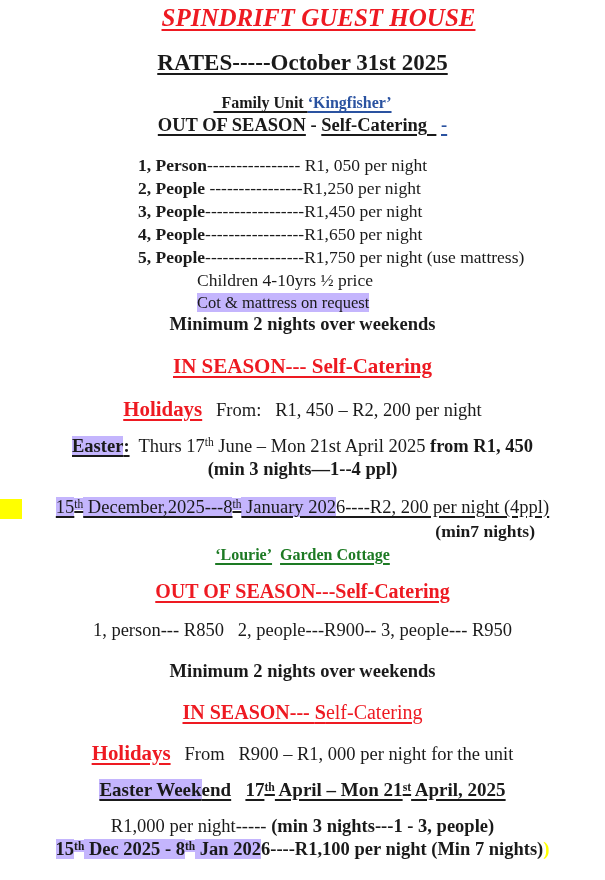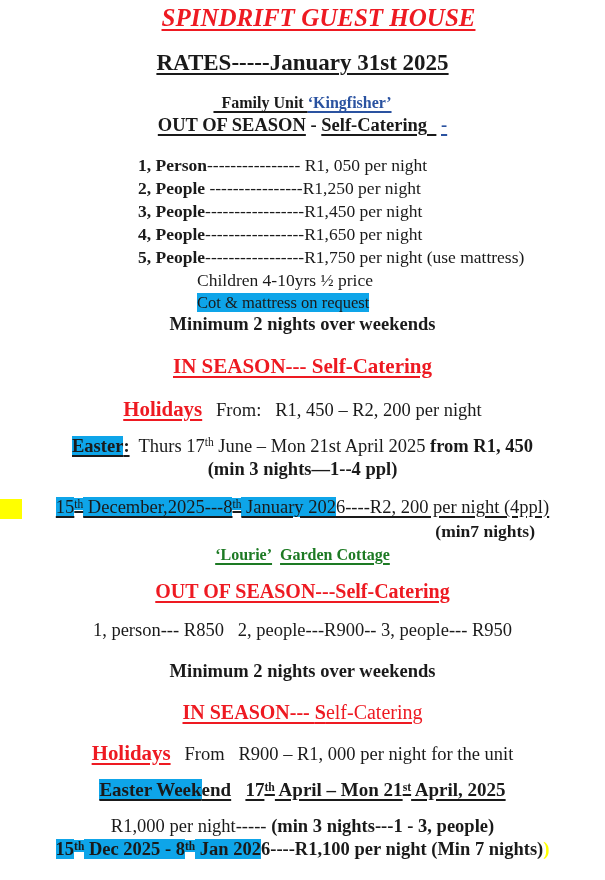--- a/index.html
+++ b/index.html
@@ -30,37 +30,37 @@
   .mt12{margin-top:12px;}.mt14{margin-top:14px;}
   .mt16{margin-top:16px;}.mt18{margin-top:18px;}
   
   .b{font-weight:700;}
   .i{font-style:italic;}
   .u{text-decoration:underline;text-underline-offset:2.5px;text-decoration-thickness:1.5px;}
   .b.u{text-decoration-thickness:2px;}
   .red{color:#ee1a22;}
   .blue{color:#2a52a0;}
   .green{color:#1d7a24;}
-  .hl{background:#0ea5e9;}
+  .hl{background:#c4b5fd;}
   .yel{color:#ffff00;}
   .lg{font-size:1.13em;}
   .sup{font-size:0.62em;position:relative;top:-0.45em;}
   
   .lead-hl{position:relative;}
   .lead-hl::before{
     content:"";position:absolute;left:0;top:3px;height:20px;width:22px;background:#ffff00;
   }
 </style>
 </head>
 <body>
 
 <div class="page">
 
   <div class="line c fs29 mt2"><span class="b i u red">SPINDRIFT GUEST HOUSE</span></div>
-  <div class="line c fs23 mt14"><span class="b u">RATES-----January 31st 2025</span></div>
+  <div class="line c fs23 mt14"><span class="b u">RATES-----October 31st 2025</span></div>
   <div class="line c fs22 mt16"><span class="b u">&nbsp;&nbsp;Family Unit </span><span class="b u blue">‘Kingfisher’</span></div>
   <div class="line c fs18"><span class="b u">OUT OF SEASON</span><span class="b"> - </span><span class="b u">Self-Catering&nbsp;&nbsp;</span><span>&nbsp;</span><span class="b u blue">-</span></div>
 
   <div class="rates-block">
     <div class="line fs17"><span class="b">1, Person</span><span>---------------- R1, 050 per night</span></div>
     <div class="line fs17"><span class="b">2, People </span><span>----------------R1,250 per night</span></div>
     <div class="line fs17"><span class="b">3, People</span><span>-----------------R1,450 per night</span></div>
     <div class="line fs17"><span class="b">4, People</span><span>-----------------R1,650 per night</span></div>
     <div class="line fs17"><span class="b">5, People</span><span>-----------------R1,750 per night (use mattress)</span></div>
   </div>

